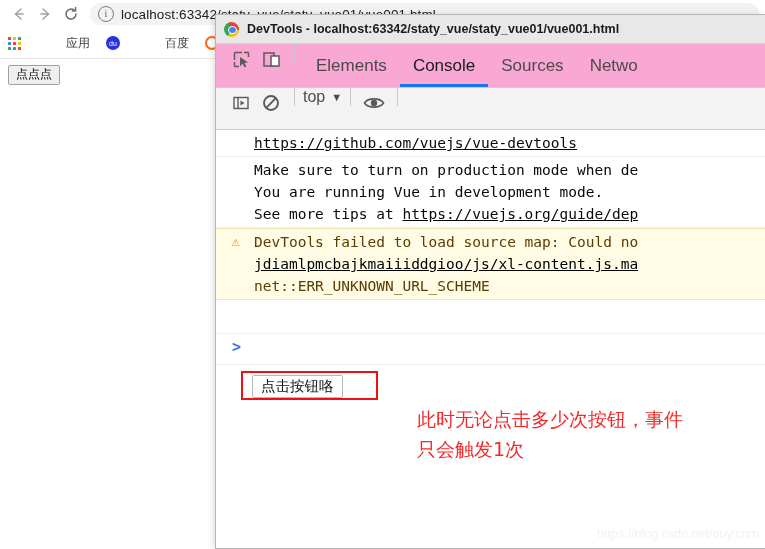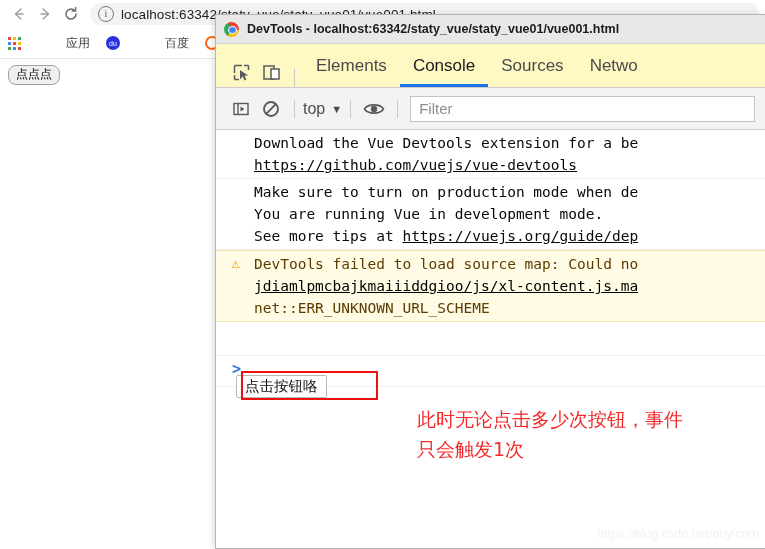--- a/index.html
+++ b/index.html
@@ -131,21 +131,21 @@
     background: #ffffff;
   }
   .page-button {
     position: absolute;
     left: 8px; top: 6px;
     font-size: 12px;
     font-family: "Liberation Sans", sans-serif;
     padding: 2px 7px;
     background: #efefef;
     border: 1px solid #a0a0a0;
-    border-radius: 8px;
+    border-radius: 2px;
     color: #0b0b0b;
     line-height: 1.15;
   }
 
   
   .devtools {
     position: absolute;
     left: 215px; top: 14px;
     width: 550px; height: 535px;
     background: #ffffff;
@@ -185,24 +185,24 @@
   }
   .dt-title-text {
     margin-left: 8px;
     font-size: 12.5px;
     color: #1b1b1b;
     white-space: nowrap;
   }
 
   .dt-tabs {
     height: 44px;
-    background: #fef9c3;
+    background: #f9a8d4;
     border-bottom: 1px solid #cdcdcd;
     display: flex;
-    align-items: flex-end;
+    align-items: flex-start;
     padding-left: 10px;
     box-sizing: border-box;
   }
   .dt-tool-icon {
     width: 30px; height: 30px;
     display: flex; align-items: center; justify-content: center;
     color: #5a5a5a;
     flex: 0 0 auto;
   }
   .dt-sep {
@@ -223,21 +223,21 @@
   .dt-tab.active {
     color: #1a1a1a;
     border-bottom: 3px solid #1a73e8;
   }
 
   .dt-filterbar {
     height: 42px;
     background: #f3f3f3;
     border-bottom: 1px solid #cdcdcd;
     display: flex;
-    align-items: center;
+    align-items: flex-start;
     padding: 0 10px;
     box-sizing: border-box;
   }
   .ctx-select {
     font-size: 16px;
     color: #4b4b4b;
     display: flex;
     align-items: center;
     white-space: nowrap;
   }
@@ -319,21 +319,21 @@
   .annot-box {
     position: absolute;
     left: 241px; top: 371px;
     width: 137px; height: 29px;
     border: 2.5px solid #ee1111;
     box-sizing: border-box;
     pointer-events: none;
   }
   .demo-button {
     position: absolute;
-    left: 236px; top: 375px;
+    left: 252px; top: 375px;
     font-size: 14.5px;
     font-family: "DejaVu Sans", sans-serif;
     padding: 2px 8px;
     background: #ffffff;
     border: 1px solid #b9b9b9;
     border-radius: 2px;
     color: #111111;
     line-height: 1.2;
   }
   .annot-text {
@@ -479,29 +479,25 @@
 
       <span class="dt-sep"></span>
       <span class="dt-tool-icon">
         <svg width="22" height="20" viewBox="0 0 22 20">
           <path d="M1.5 10 C5 4.5, 17 4.5, 20.5 10 C17 15.5, 5 15.5, 1.5 10 Z" fill="none" stroke="#5a5a5a" stroke-width="1.6"></path>
           <circle cx="11" cy="10" r="3.2" fill="#5a5a5a"></circle>
         </svg>
       </span>
       <span class="dt-sep"></span>
 
-      <span class="filter-input">
-        <span class="filter-placeholder">Filter</span>
-      </span>
     </div>
 
     <div class="console-body">
 
       <div class="msg">
-        <div>Download the Vue Devtools extension for a be</div>
         <div><a href="#">https://github.com/vuejs/vue-devtools</a></div>
       </div>
 
       <div class="msg">
         <div>Make sure to turn on production mode when de</div>
         <div>You are running Vue in development mode.</div>
         <div><span>See more tips at </span><a href="#">https://vuejs.org/guide/dep</a></div>
       </div>
 
       <div class="msg warn">

